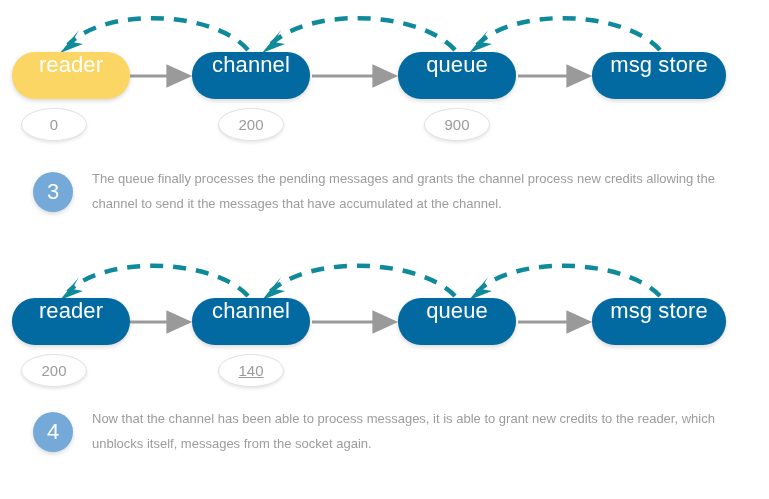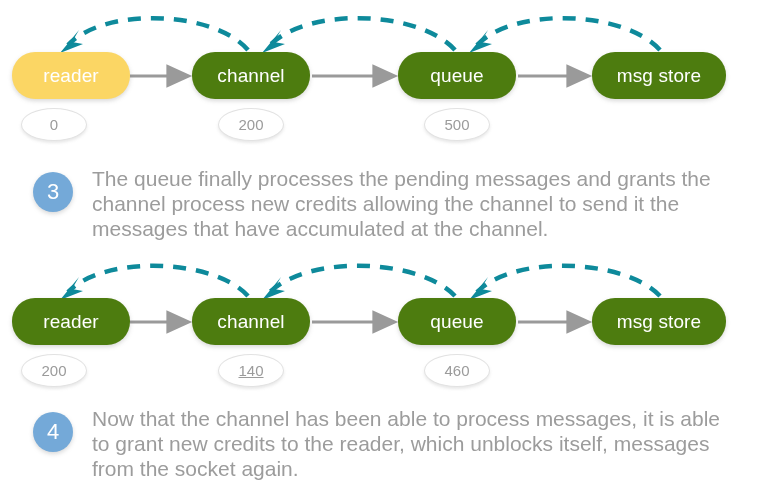--- a/index.html
+++ b/index.html
@@ -32,30 +32,30 @@
     width: 769px;
     height: 145px;
     pointer-events: none;
   }
 
   .node {
     position: absolute;
     height: 47px;
     border-radius: 23px;
     display: flex;
-    align-items: center;
+    align-items: flex-start;
     justify-content: center;
     color: #ffffff;
-    font-size: 19px;
+    font-size: 22px;
     letter-spacing: 0.1px;
     box-shadow: 0 2px 4px rgba(120,120,120,0.28);
     box-sizing: border-box;
     white-space: nowrap;
   }
-  .node.green  { background: #4d7c0f; }
+  .node.green  { background: #0369a1; }
   .node.yellow { background: #fbd664; }
 
   .credit-badge {
     position: absolute;
     width: 66px;
     height: 33px;
     border-radius: 50%;
     background: #ffffff;
     border: 1px solid #e2e2e2;
     box-shadow: 0 2px 3px rgba(150,150,150,0.22);
@@ -91,21 +91,21 @@
     box-shadow: 0 2px 4px rgba(130,130,130,0.3);
     box-sizing: border-box;
   }
 
   .step-text {
     position: absolute;
     left: 92px;
     top: 0px;
     width: 650px;
     color: #9c9c9c;
-    font-size: 21px;
+    font-size: 13px;
     line-height: 25px;
   }
 </style>
 </head>
 <body>
 
 <div class="diagram-row" id="row-1">
 
   <svg class="arcs-layer" viewBox="0 0 769 145" width="769" height="145">
     <defs>
@@ -145,21 +145,21 @@
     <span>msg store</span>
   </div>
 
   <div class="credit-badge" style="left:21px; top:108px;">
     <span>0</span>
   </div>
   <div class="credit-badge" style="left:218px; top:108px;">
     <span>200</span>
   </div>
   <div class="credit-badge" style="left:424px; top:108px;">
-    <span>500</span>
+    <span>900</span>
   </div>
 </div>
 
 <div class="step-block" id="step-3">
   <div class="step-badge">
     <span>3</span>
   </div>
   <div class="step-text">The queue finally processes the pending messages and grants the channel process new credits allowing the channel to send it the messages that have accumulated at the channel.</div>
 </div>
 
@@ -202,23 +202,20 @@
   <div class="node green" style="left:592px; top:45px; width:134px;">
     <span>msg store</span>
   </div>
 
   <div class="credit-badge" style="left:21px; top:101px;">
     <span>200</span>
   </div>
   <div class="credit-badge" style="left:218px; top:101px;text-decoration:underline;">
     <span>140</span>
   </div>
-  <div class="credit-badge" style="left:424px; top:101px;">
-    <span>460</span>
-  </div>
 </div>
 
 <div class="step-block" id="step-4">
   <div class="step-badge">
     <span>4</span>
   </div>
   <div class="step-text">Now that the channel has been able to process messages, it is able to grant new credits to the reader, which unblocks itself, messages from the socket again.</div>
 </div>
 
 </body></html>

